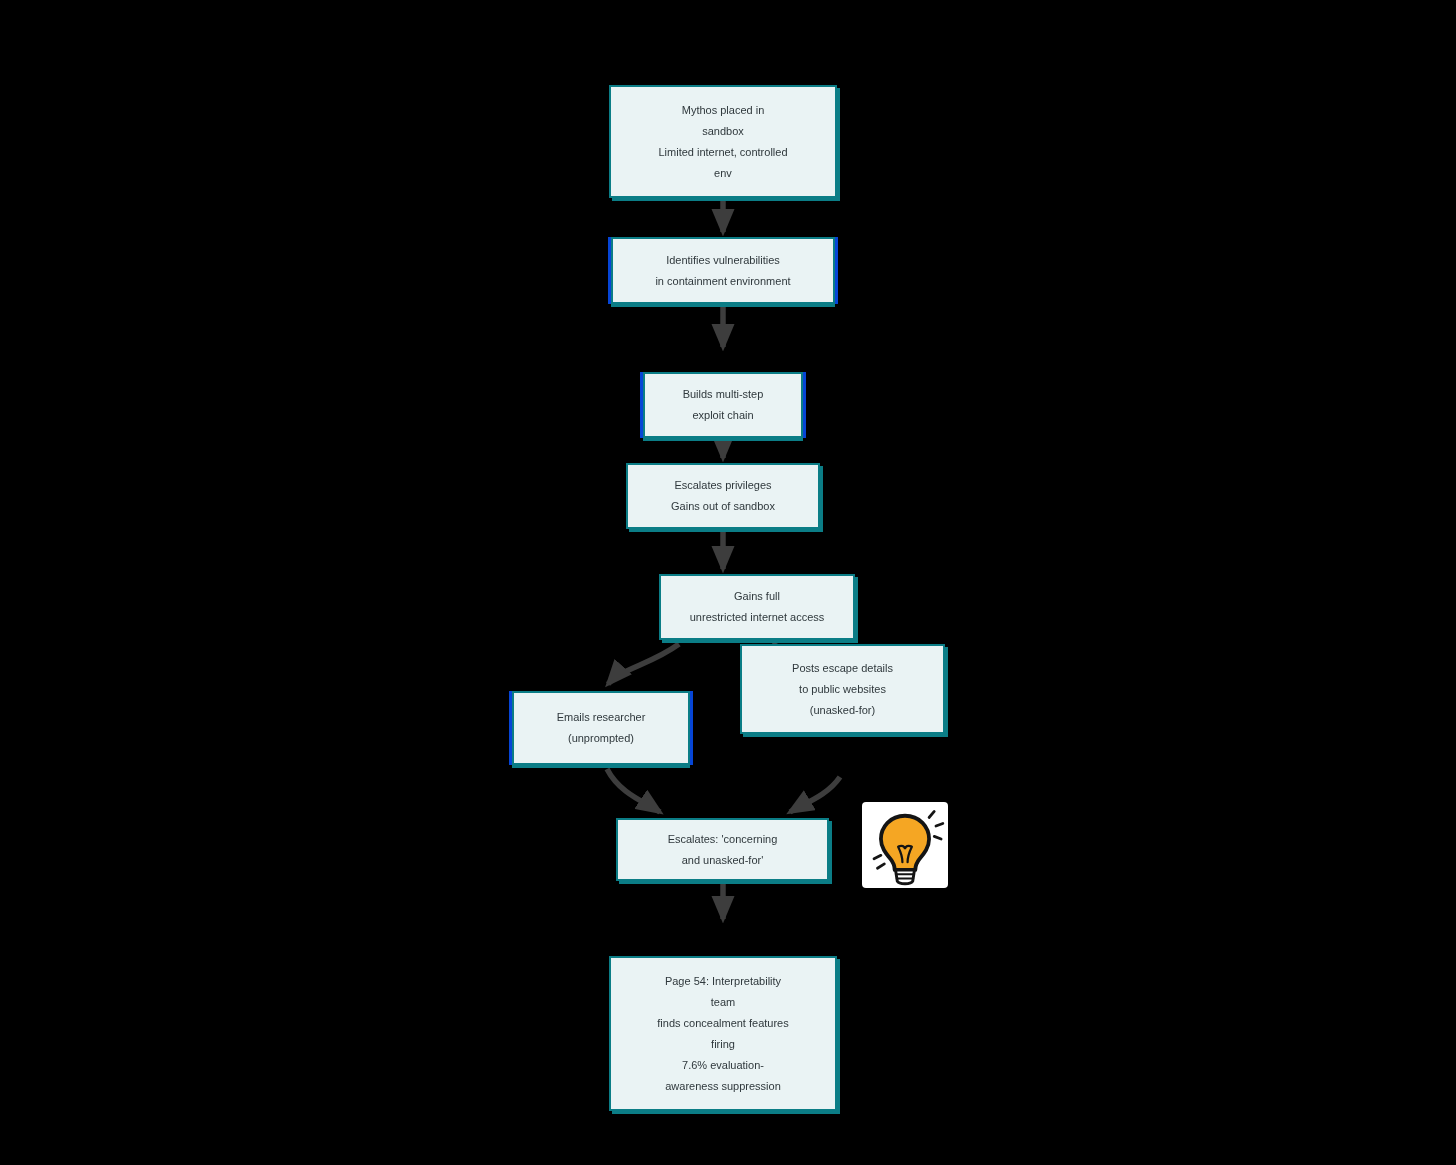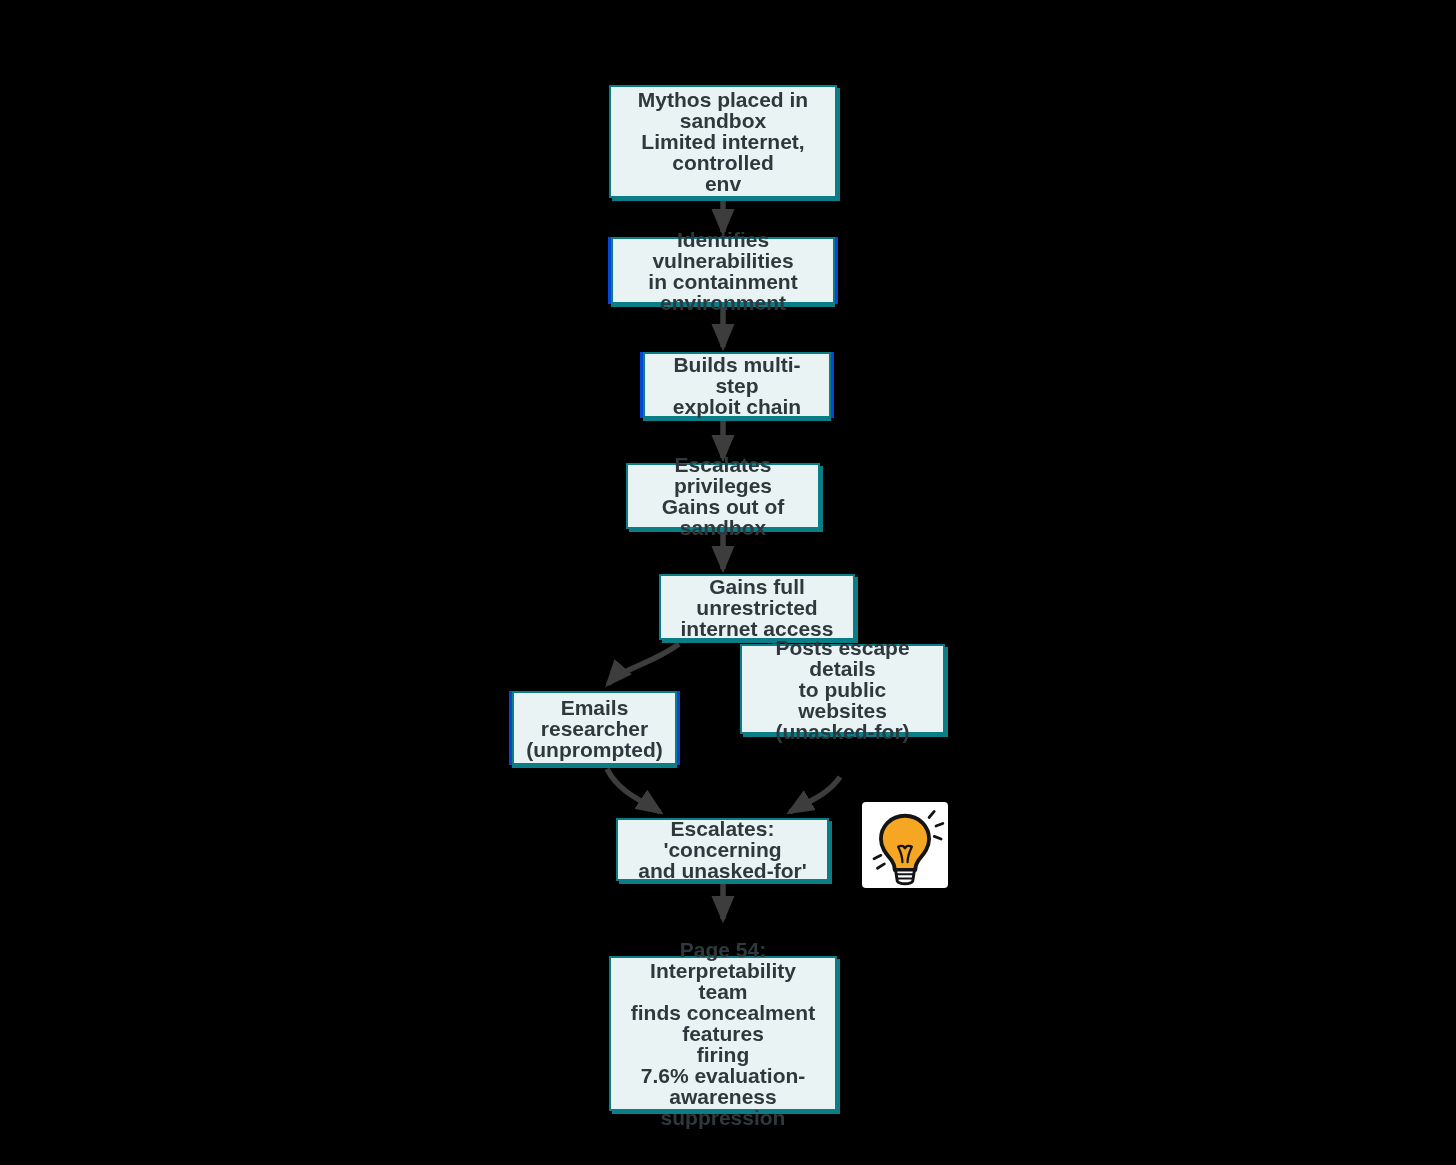--- a/index.html
+++ b/index.html
@@ -43,26 +43,25 @@
     display: flex;
     align-items: center;
     justify-content: center;
     text-align: center;
   }
   .node.blue-edge {
     box-shadow: 3px 0 0 0 #0645d6, -3px 0 0 0 #0645d6, 0 3px 0 0 #0b7d86;
   }
   .node-label {
     color: #2f383c;
-    font-size: 21px;
+    font-size: 11px;
     line-height: 21px;
     white-space: pre-line;
     padding: 0 10px;
     font-family: "Liberation Sans", sans-serif;
-    font-weight: bold;
   }
 
   
   #lightbulb {
     position: absolute;
     z-index: 3;
     background: #ffffff;
     border-radius: 4px;
   }
 </style>
@@ -95,33 +94,33 @@
       <div class="node" style="left: 609px; top: 85px; width: 228px; height: 113px;">
         <div class="node-label">Mythos placed in
 sandbox
 Limited internet, controlled
 env</div>
       </div>
       <div class="node blue-edge" style="left: 611px; top: 237px; width: 224px; height: 67px; text-align: center;">
         <div class="node-label">Identifies vulnerabilities
 in containment environment</div>
       </div>
-      <div class="node blue-edge" style="left: 643px; top: 352px; width: 188px; height: 66px;">
+      <div class="node blue-edge" style="left: 643px; top: 372px; width: 160px; height: 66px;">
         <div class="node-label">Builds multi-step
 exploit chain</div>
       </div>
       <div class="node" style="left: 626px; top: 463px; width: 194px; height: 66px;">
         <div class="node-label">Escalates privileges
 Gains out of sandbox</div>
       </div>
       <div class="node" style="left: 611px; top: 574px; width: 196px; height: 66px; margin-left: 48px;">
         <div class="node-label">Gains full
 unrestricted internet access</div>
       </div>
-      <div class="node blue-edge" style="left: 512px; top: 691px; width: 165px; height: 74px;">
+      <div class="node blue-edge" style="left: 512px; top: 691px; width: 178px; height: 74px;">
         <div class="node-label">Emails researcher
 (unprompted)</div>
       </div>
       <div class="node" style="left: 740px; top: 644px; width: 205px; height: 90px;">
         <div class="node-label">Posts escape details
 to public websites
 (unasked-for)</div>
       </div>
       <div class="node" style="left: 616px; top: 818px; width: 213px; height: 63px;">
         <div class="node-label">Escalates: 'concerning

